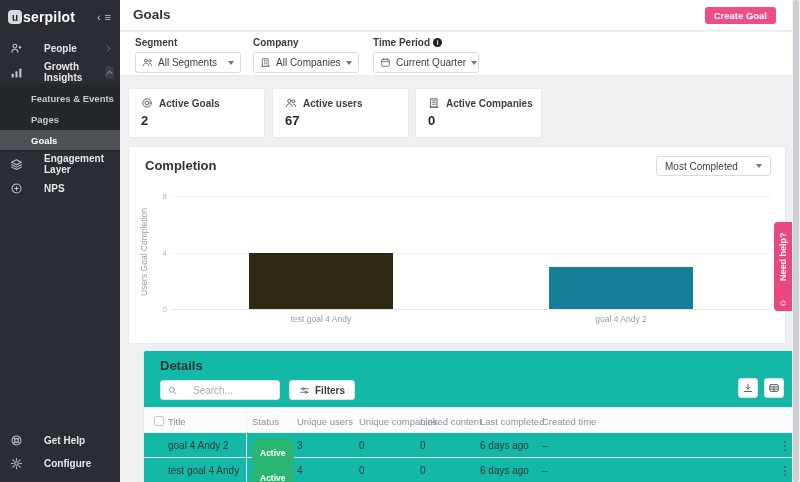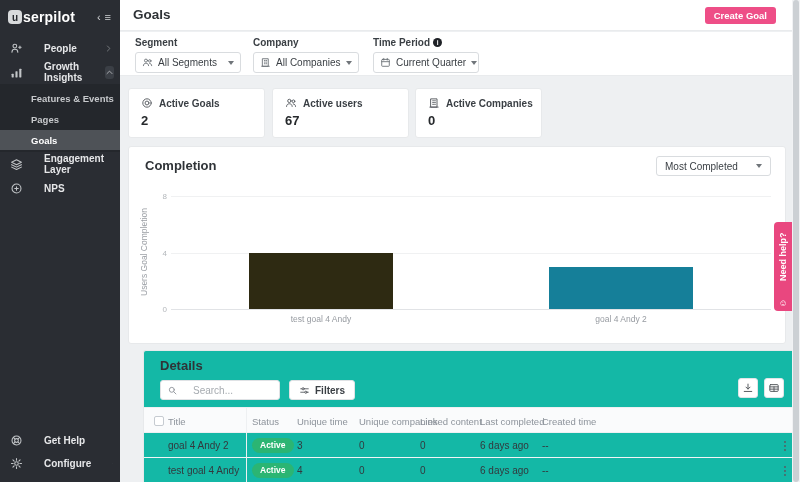--- a/index.html
+++ b/index.html
@@ -69,21 +69,21 @@
   .filters-btn { position:absolute; left:145px; top:29px; height:20px; padding:0 9px; border:1px solid #dfe2e5; border-radius:3px; background:#fff; display:flex; align-items:center; gap:5px; font-size:10px; font-weight:600; color:#3a3f44; cursor:pointer; font-family:inherit; }
   .filters-btn svg { width:11px; height:11px; color:#55595e; }
   .icon-btn { position:absolute; top:27px; width:20px; height:20px; border:1px solid #e1e4e7; border-radius:3px; background:#fff; display:flex; align-items:center; justify-content:center; color:#55595e; cursor:pointer; }
   .icon-btn svg { width:12px; height:12px; }
   .table-head { position:absolute; left:0; top:56px; width:658px; height:26px; background:#fafbfc; border-top:1px solid #eef0f2; border-bottom:1px solid #eef0f2; font-size:9.5px; color:#8d939b; }
   .th { position:absolute; top:8px; white-space:nowrap; }
   .cb { position:absolute; left:10px; top:8px; width:10px; height:10px; border:1px solid #c6cbd1; border-radius:2px; background:#fff; cursor:pointer; }
   .trow { position:absolute; left:0; width:658px; height:25px; font-size:10px; color:#33383d; border-bottom:1px solid #f3f4f6; }
   .cell { position:absolute; top:7px; white-space:nowrap; }
   .c-title{left:24px;} .c-status{left:108px;} .c-users{left:153px;} .c-comp{left:215px;} .c-linked{left:276px;} .c-last{left:336px;} .c-created{left:398px;}
-  .badge { position:absolute; left:108px; top:5px; background:#2bb573; color:#fff; font-size:8.5px; font-weight:bold; padding:3px 8px; border-radius:9px; line-height:1; }
+  .badge { position:absolute; left:108px; top:5px; background:#2bb573; color:#fff; font-size:8.5px; font-weight:bold; padding:11px 8px; border-radius:9px; line-height:1; }
   .kebab { position:absolute; left:634px; top:5px; width:14px; height:16px; color:#565b61; cursor:pointer; display:flex; align-items:center; justify-content:center; }
   .col-divider { position:absolute; left:102px; top:56px; bottom:0; width:1px; background:#eef0f2; }
 
   
   .need-help { position:absolute; left:774px; top:222px; width:18px; height:89px; background:#e9477f; border-radius:4px 0 0 4px; z-index:10; color:#fff; cursor:pointer; }
   .nh-text { position:absolute; top:4px; left:0; width:18px; height:62px; writing-mode:vertical-rl; transform:rotate(180deg); display:flex; align-items:center; justify-content:center; font-size:9px; font-weight:bold; white-space:nowrap; }
   .nh-smiley { position:absolute; bottom:3px; left:0; width:18px; text-align:center; font-size:9px; line-height:1; }
   .scroll-track { position:absolute; right:0; top:0; width:8px; height:482px; background:#f1f2f4; z-index:8; }
   .scroll-thumb { position:absolute; right:1px; top:0; width:6px; height:482px; background:#ccd0d4; border-radius:3px; z-index:9; cursor:pointer; }
 </style>
@@ -312,21 +312,21 @@
       <svg class="ic" viewBox="0 0 16 16">
           <rect x="2.5" y="3.5" width="11" height="9" rx="1"></rect>
           <path d="M2.5 6.5h11M8 6.5v6M2.5 9.5h11"></path>
         </svg>
     </div>
 
     <div class="table-head">
       <span class="cb"></span>
       <span class="th c-title">Title</span>
       <span class="th c-status">Status</span>
-      <span class="th c-users">Unique time</span>
+      <span class="th c-users">Unique users</span>
       <span class="th c-comp">Unique companies</span>
       <span class="th c-linked">Linked content</span>
       <span class="th c-last">Last completed</span>
       <span class="th c-created">Created time</span>
     </div>
 
     <div class="trow" style="top:82px;">
       <span class="cell c-title">goal 4 Andy 2</span>
       <span class="badge">Active</span>
       <span class="cell c-users">3</span>

